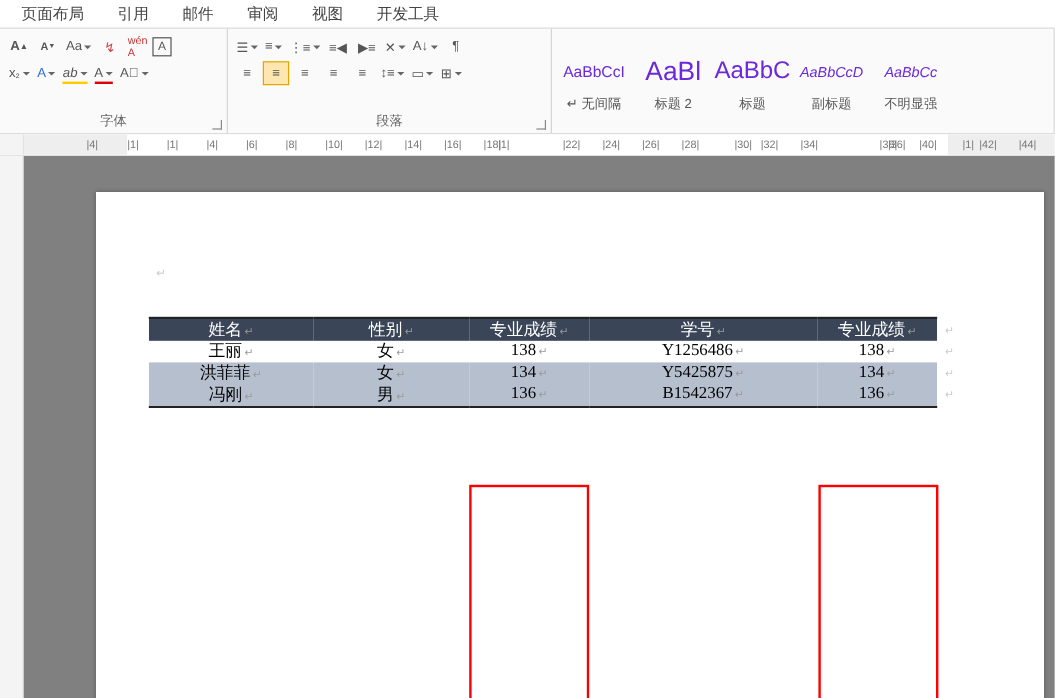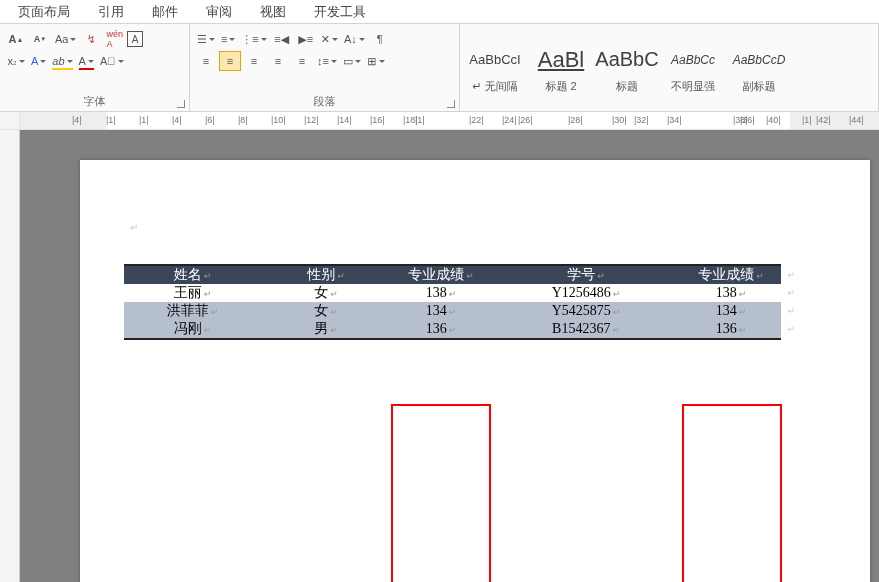--- a/index.html
+++ b/index.html
@@ -25,21 +25,21 @@
 
 .A-inc { font-weight: bold; }
 .A-dec { font-weight: bold; font-size: 9px; }
 .color-bar { position: relative; }
 .color-bar::after { content:""; position:absolute; left:2px; right:2px; bottom:1px; height:2px; }
 .color-bar.red::after { background:#d00; }
 .color-bar.yellow::after { background:#fc0; }
 
 .style-gallery { display: flex; align-items: center; height: 60px; padding-left: 4px; gap: 4px; }
 .style-item { width: 62px; height: 56px; border: 1px solid transparent; display: flex; flex-direction: column; align-items: center; justify-content: center; }
-.style-preview { flex: 1; display: flex; align-items: center; justify-content: center; color: #404040; }
+.style-preview { flex: 1; display: flex; align-items: center; justify-content: center; color: #6d28d9; }
 .style-caption { font-size: 11px; color: #555; height: 16px; }
 
 .ruler-area { height: 18px; background: #fff; display: flex; position: relative; border-bottom: 1px solid #e3e3e3; }
 .ruler-v { width: 20px; border-right: 1px solid #e3e3e3; background: #f4f4f4; }
 .ruler { flex: 1; position: relative; background: #fff; font-size: 9px; color: #777; }
 .ruler .tick { position: absolute; top: 3px; }
 .ruler .dark { position: absolute; top:0; bottom:0; background:#eee; }
 
 .workspace { display: flex; height: calc(582px - 24px - 88px - 18px); background: #808080; }
 .gutter { width: 20px; background: #f4f4f4; border-right: 1px solid #ccc; }
@@ -131,34 +131,34 @@
     <div class="ribbon-label"><span>段落</span><span class="expander"></span></div>
   </div>
 
   <div class="ribbon-group style-group">
     <div class="ribbon-body style-gallery" id="style-gallery">
         <div class="style-item">
           <div class="style-preview" style="font-size: 13px;">AaBbCcI</div>
           <div class="style-caption">↵ 无间隔</div>
         </div>
         <div class="style-item">
-          <div class="style-preview" style="font-size: 22px; text-decoration: underline;">AaBl</div>
+          <div class="style-preview" style="font-size: 22px;">AaBl</div>
           <div class="style-caption">标题 2</div>
         </div>
         <div class="style-item">
           <div class="style-preview" style="font-size: 20px;">AaBbC</div>
           <div class="style-caption">标题</div>
         </div>
         <div class="style-item">
+          <div class="style-preview" style="font-size: 12px; font-style: italic;">AaBbCcD</div>
+          <div class="style-caption">副标题</div>
+        </div>
+        <div class="style-item">
           <div class="style-preview" style="font-size: 12px; font-style: italic;">AaBbCc</div>
           <div class="style-caption">不明显强</div>
-        </div>
-        <div class="style-item">
-          <div class="style-preview" style="font-size: 12px; font-style: italic;">AaBbCcD</div>
-          <div class="style-caption">副标题</div>
         </div>
       </div>
   </div>
 </div>
 
 <div class="ruler-area">
   <div class="ruler-v"></div>
   <div class="ruler" id="ruler">
       <div class="dark" style="left: 0px; width: 86px;"></div>
       <div class="dark" style="left: 770px; right: 0px;"></div>
@@ -169,21 +169,21 @@
       <div class="tick" style="left: 185px;">|6|</div>
       <div class="tick" style="left: 218px;">|8|</div>
       <div class="tick" style="left: 251px;">|10|</div>
       <div class="tick" style="left: 284px;">|12|</div>
       <div class="tick" style="left: 317px;">|14|</div>
       <div class="tick" style="left: 350px;">|16|</div>
       <div class="tick" style="left: 383px;">|18|</div>
       <div class="tick" style="left: 395px;">|1|</div>
       <div class="tick" style="left: 449px;">|22|</div>
       <div class="tick" style="left: 482px;">|24|</div>
-      <div class="tick" style="left: 498px;">|26|</div>
+      <div class="tick" style="left: 515px;">|26|</div>
       <div class="tick" style="left: 548px;">|28|</div>
       <div class="tick" style="left: 592px;">|30|</div>
       <div class="tick" style="left: 614px;">|32|</div>
       <div class="tick" style="left: 647px;">|34|</div>
       <div class="tick" style="left: 708px; margin-left: 12px;">|36|</div>
       <div class="tick" style="left: 713px;">|38|</div>
       <div class="tick" style="left: 746px;">|40|</div>
       <div class="tick" style="left: 782px;">|1|</div>
       <div class="tick" style="left: 796px;">|42|</div>
       <div class="tick" style="left: 829px;">|44|</div>

